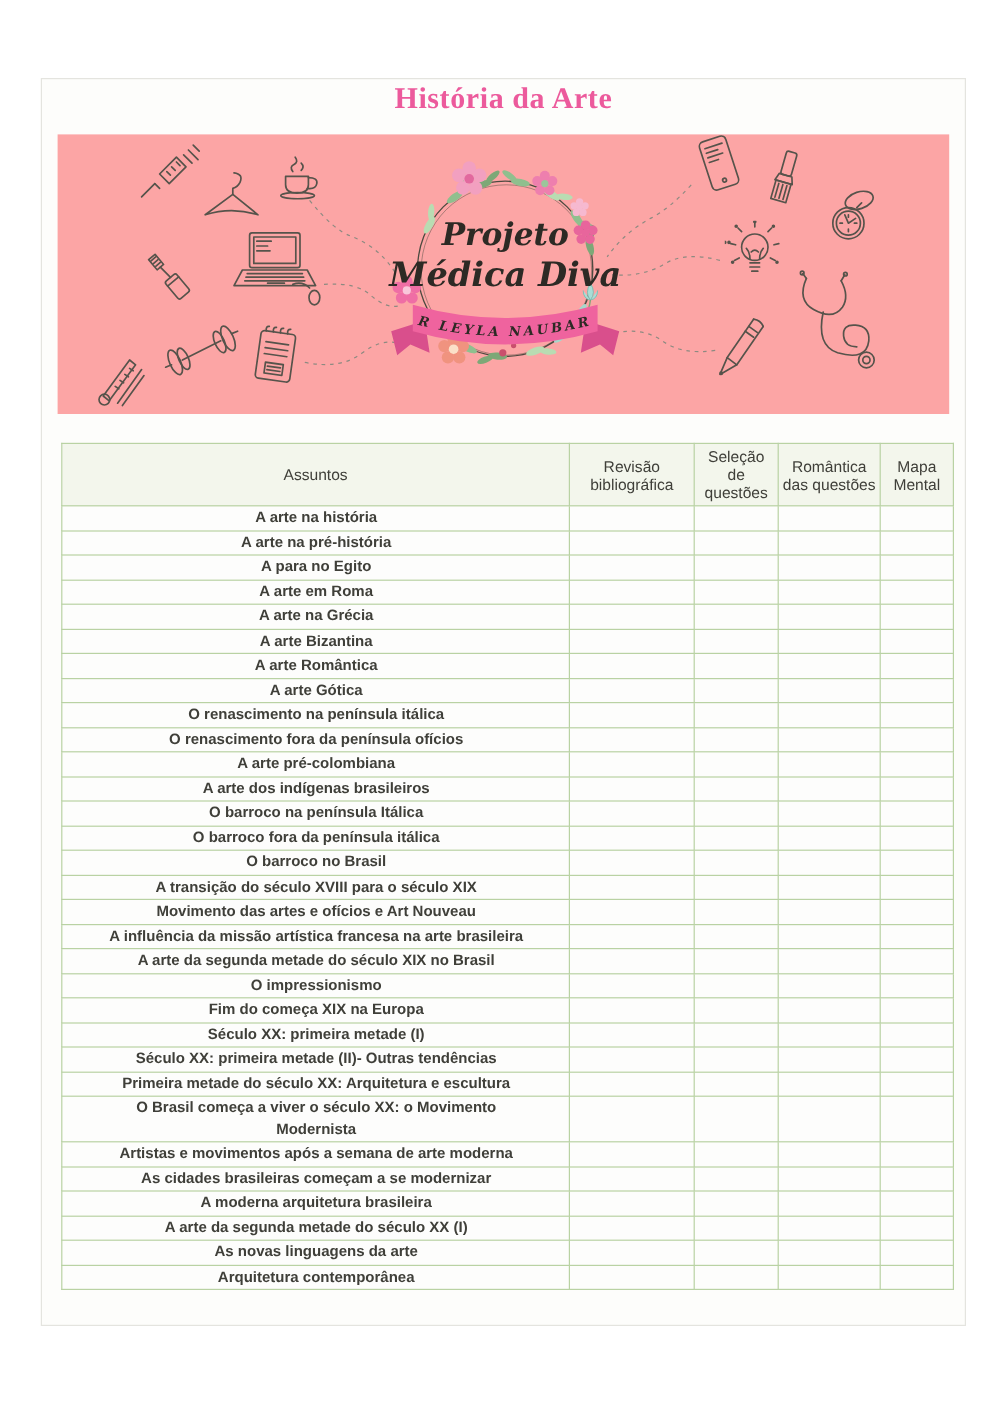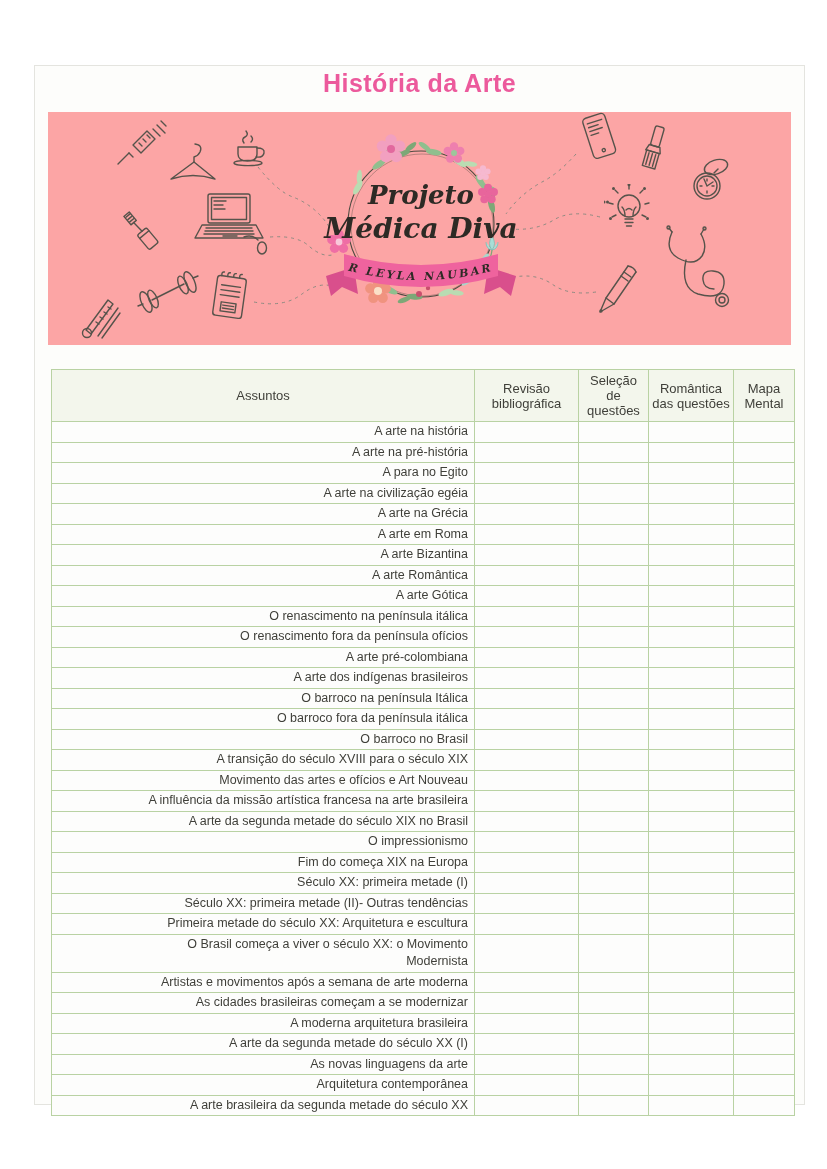--- a/index.html
+++ b/index.html
@@ -9,20 +9,21 @@
     font-family:"Liberation Sans", sans-serif; color:#3b3b35;
   }
   .card {
     position:absolute; left:34px; top:65px; width:771px; height:1040px;
     background:#fdfdfb; border:1px solid #e4e4df;
   }
   .page-title {
     position:absolute; top:3px; left:0; width:100%;
     text-align:center; font-size:25px; font-weight:bold; letter-spacing:0.5px;
     color:#ec5a9c;
+    font-family:Liberation Serif, serif;
   }
   .banner {
     position:absolute; left:13px; top:46px; width:743px; height:233px;
     background:#fca5a5;
   }
   .doodle { position:absolute; color:#56534b; }
   .doodle svg { display:block; }
   .line-art { stroke:currentColor; fill:none; stroke-width:1.4; stroke-linecap:round; stroke-linejoin:round; }
   .connectors { position:absolute; left:0; top:0; width:743px; height:233px; }
   .logo { position:absolute; left:268px; top:12px; width:210px; height:215px; }
@@ -35,21 +36,21 @@
     font-size:12.5px; color:#3f3f39;
   }
   table.tracker th, table.tracker td { border:1px solid #b9d2a3; }
   table.tracker thead th {
     height:52px; background:#f3f6ec; font-weight:normal; font-size:13px;
     text-align:center; vertical-align:middle; line-height:15px; padding:2px;
   }
   table.tracker tbody td { background:#fdfdfc; }
   table.tracker td.subject {
     padding:1px 6px 1px 7px; line-height:17.5px; height:19px;
-    white-space:pre-line; text-align:right; vertical-align:middle;
+    white-space:pre-line; text-align:center; vertical-align:middle;font-weight:bold;
   }
   table.tracker td.check { height:19px; }
   .c-assuntos { width:423px; } .c-rev { width:104px; } .c-sel { width:70px; }
   .c-res { width:85px; } .c-mapa { width:61px; }
 </style>
 </head>
 <body>
 
 <div class="card">
 
@@ -326,35 +327,28 @@
             <td class="check"></td>
           </tr>
           <tr>
             <td class="subject">A para no Egito</td>
             <td class="check"></td>
             <td class="check"></td>
             <td class="check"></td>
             <td class="check"></td>
           </tr>
           <tr>
-            <td class="subject">A arte na civilização egéia</td>
+            <td class="subject">A arte em Roma</td>
             <td class="check"></td>
             <td class="check"></td>
             <td class="check"></td>
             <td class="check"></td>
           </tr>
           <tr>
             <td class="subject">A arte na Grécia</td>
-            <td class="check"></td>
-            <td class="check"></td>
-            <td class="check"></td>
-            <td class="check"></td>
-          </tr>
-          <tr>
-            <td class="subject">A arte em Roma</td>
             <td class="check"></td>
             <td class="check"></td>
             <td class="check"></td>
             <td class="check"></td>
           </tr>
           <tr>
             <td class="subject">A arte Bizantina</td>
             <td class="check"></td>
             <td class="check"></td>
             <td class="check"></td>
@@ -524,27 +518,20 @@
           </tr>
           <tr>
             <td class="subject">As novas linguagens da arte</td>
             <td class="check"></td>
             <td class="check"></td>
             <td class="check"></td>
             <td class="check"></td>
           </tr>
           <tr>
             <td class="subject">Arquitetura contemporânea</td>
-            <td class="check"></td>
-            <td class="check"></td>
-            <td class="check"></td>
-            <td class="check"></td>
-          </tr>
-          <tr>
-            <td class="subject">A arte brasileira da segunda metade do século XX</td>
             <td class="check"></td>
             <td class="check"></td>
             <td class="check"></td>
             <td class="check"></td>
           </tr>
         </tbody>
     </table>
   </div>
 
 </div>

